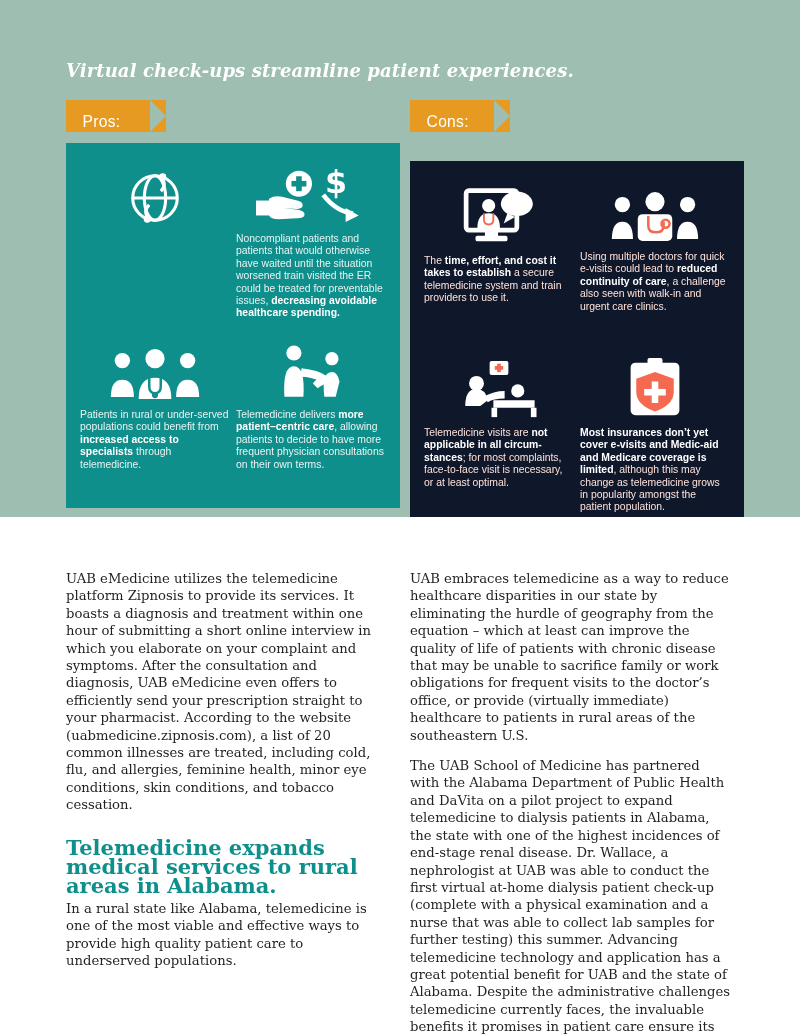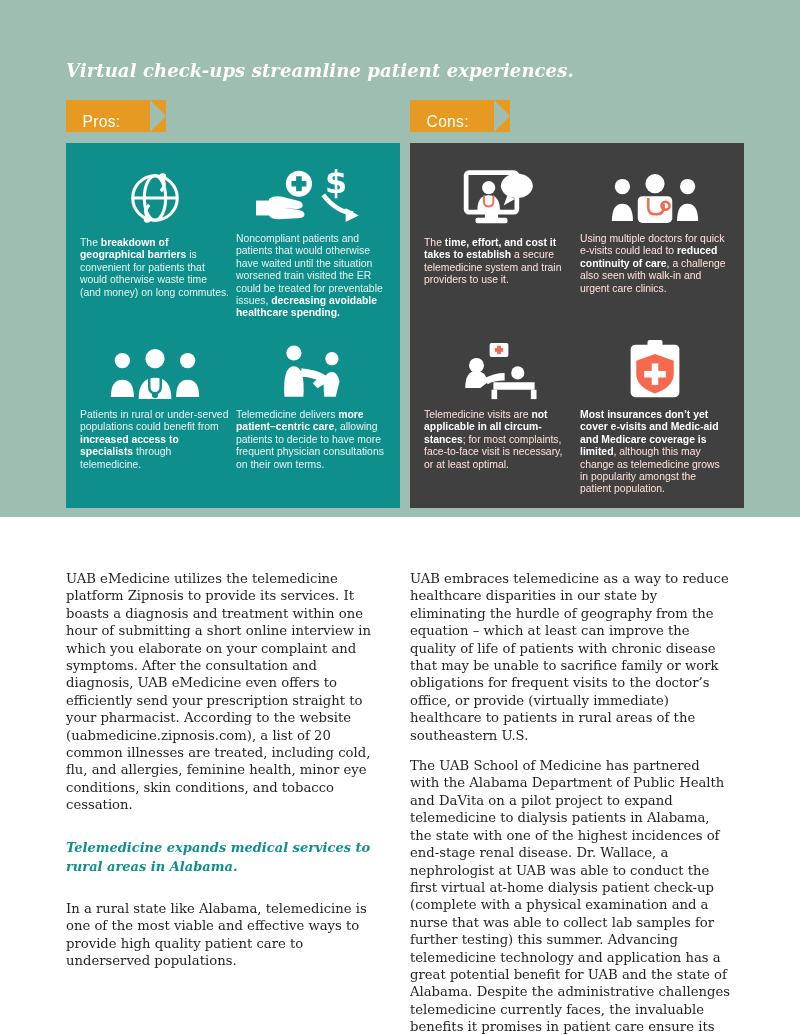--- a/index.html
+++ b/index.html
@@ -35,21 +35,21 @@
     border-top:16px solid transparent;border-bottom:16px solid transparent;
   }
   .ribbon.white-cut:after{border-left-color:#ffffff;}
   #ribbon-pros{left:66px;top:100px;width:100px;}
   #ribbon-cons{left:410px;top:100px;width:100px;}
   #ribbon-uab{left:66px;top:527px;width:186px;}
 
   
   .panel{position:absolute;top:143px;width:334px;height:365px;}
   #panel-pros{left:66px;background:#0e8f8c;}
-  #panel-cons{left:410px;background:#404040;}
+  #panel-cons{left:410px;background:#0f172a;margin-top:18px;}
 
   .cell{position:absolute;width:150px;}
   .cell .txt{
     font-family:"Liberation Sans",sans-serif;
     font-size:10.4px;line-height:12.4px;color:#e9f3f1;
     font-stretch:condensed;
   }
   #panel-cons .cell .txt{color:#ffe2da;}
   .cell .txt b{color:#ffffff;font-weight:bold;}
 
@@ -73,21 +73,21 @@
   .col{position:absolute;top:570px;width:320px;
     font-family:"DejaVu Serif","Liberation Serif",serif;
     font-size:13.2px;line-height:17.4px;color:#231f20;text-align:left;}
   #col-left{left:66px;}
   #col-right{left:410px;top:688px;}
   .col p{margin:0 0 13px 0;}
 
   .subhead{
     position:absolute;left:66px;top:838px;width:310px;
     font-family:"DejaVu Serif","Liberation Serif",serif;
-    font-weight:bold;font-style:italic;font-size:13px;line-height:19px;
+    font-weight:bold;font-size:21px;line-height:19px;
     color:#0e8f8c;margin:0;
   }
   .subpara{
     position:absolute;left:66px;top:900px;width:320px;
     font-family:"DejaVu Serif","Liberation Serif",serif;
     font-size:13.2px;line-height:17.4px;color:#231f20;
   }
 
   
   .logo{position:absolute;left:145px;top:780px;width:150px;text-align:center;}
@@ -120,23 +120,20 @@
             <circle cx="32" cy="32" r="23"></circle>
             <ellipse cx="32" cy="32" rx="11" ry="23"></ellipse>
             <line x1="9" y1="32" x2="55" y2="32"></line>
             <path d="M38 10 q7 8 0 15" stroke-width="3.2"></path>
             <path d="M26 54 q-7 -8 0 -15"></path>
           </g>
           <circle cx="40" cy="10" r="3.6" fill="#fff"></circle>
           <circle cx="24" cy="54" r="3.6" fill="#fff"></circle>
         </svg>
       </div>
-      <div class="txt">
-        <span>The </span><b>breakdown of geographical barriers</b><span> is convenient for patients that would otherwise waste time (and money) on long commutes.</span>
-      </div>
     </div>
 
     <div class="cell" id="pros-c2">
       <div class="icon-box left">
         <svg width="112" height="62" viewBox="0 0 120 66">
           <g fill="#fff">
             <path d="M0 40 h16 v16 H0z"></path>
             <path d="M14 38 q6 -4 14 -2 l16 4 q6 1 6 5 t-7 4 l-14 -1 16 2 q7 1 7 5 t-8 4 l-20 1 q-8 0 -10 -4z"></path>
             <circle cx="46" cy="22" r="14"></circle>
           </g>

